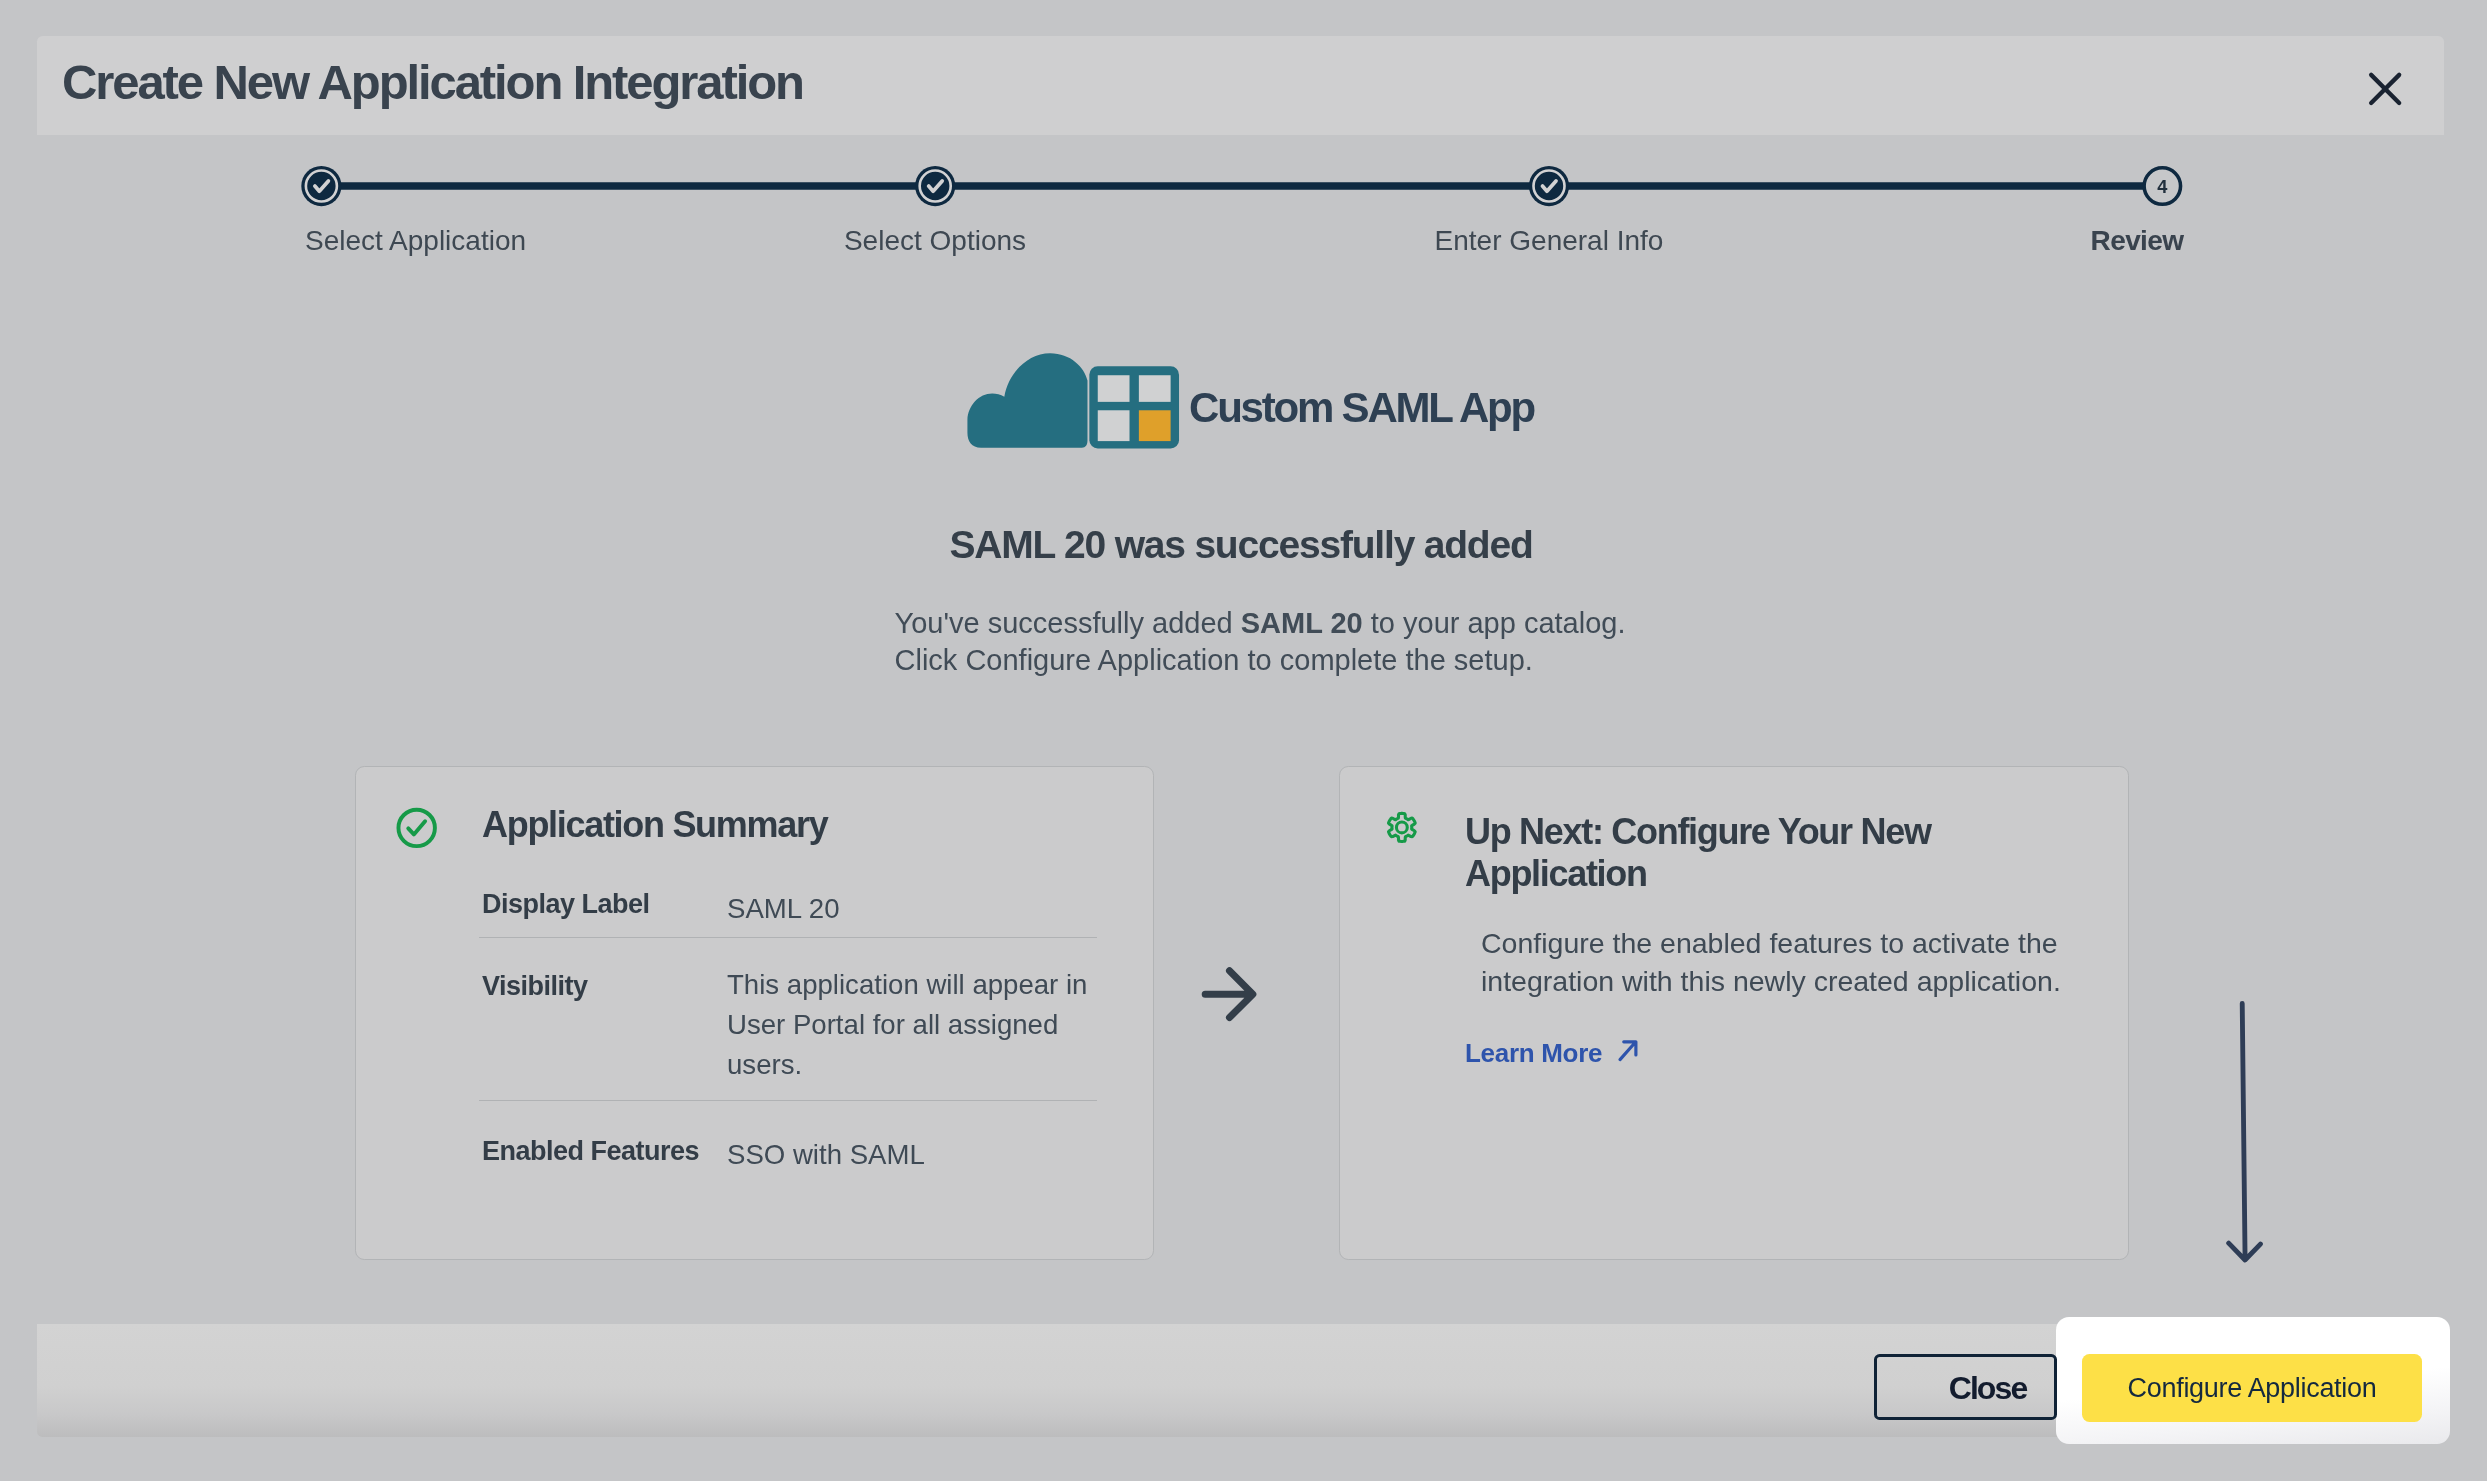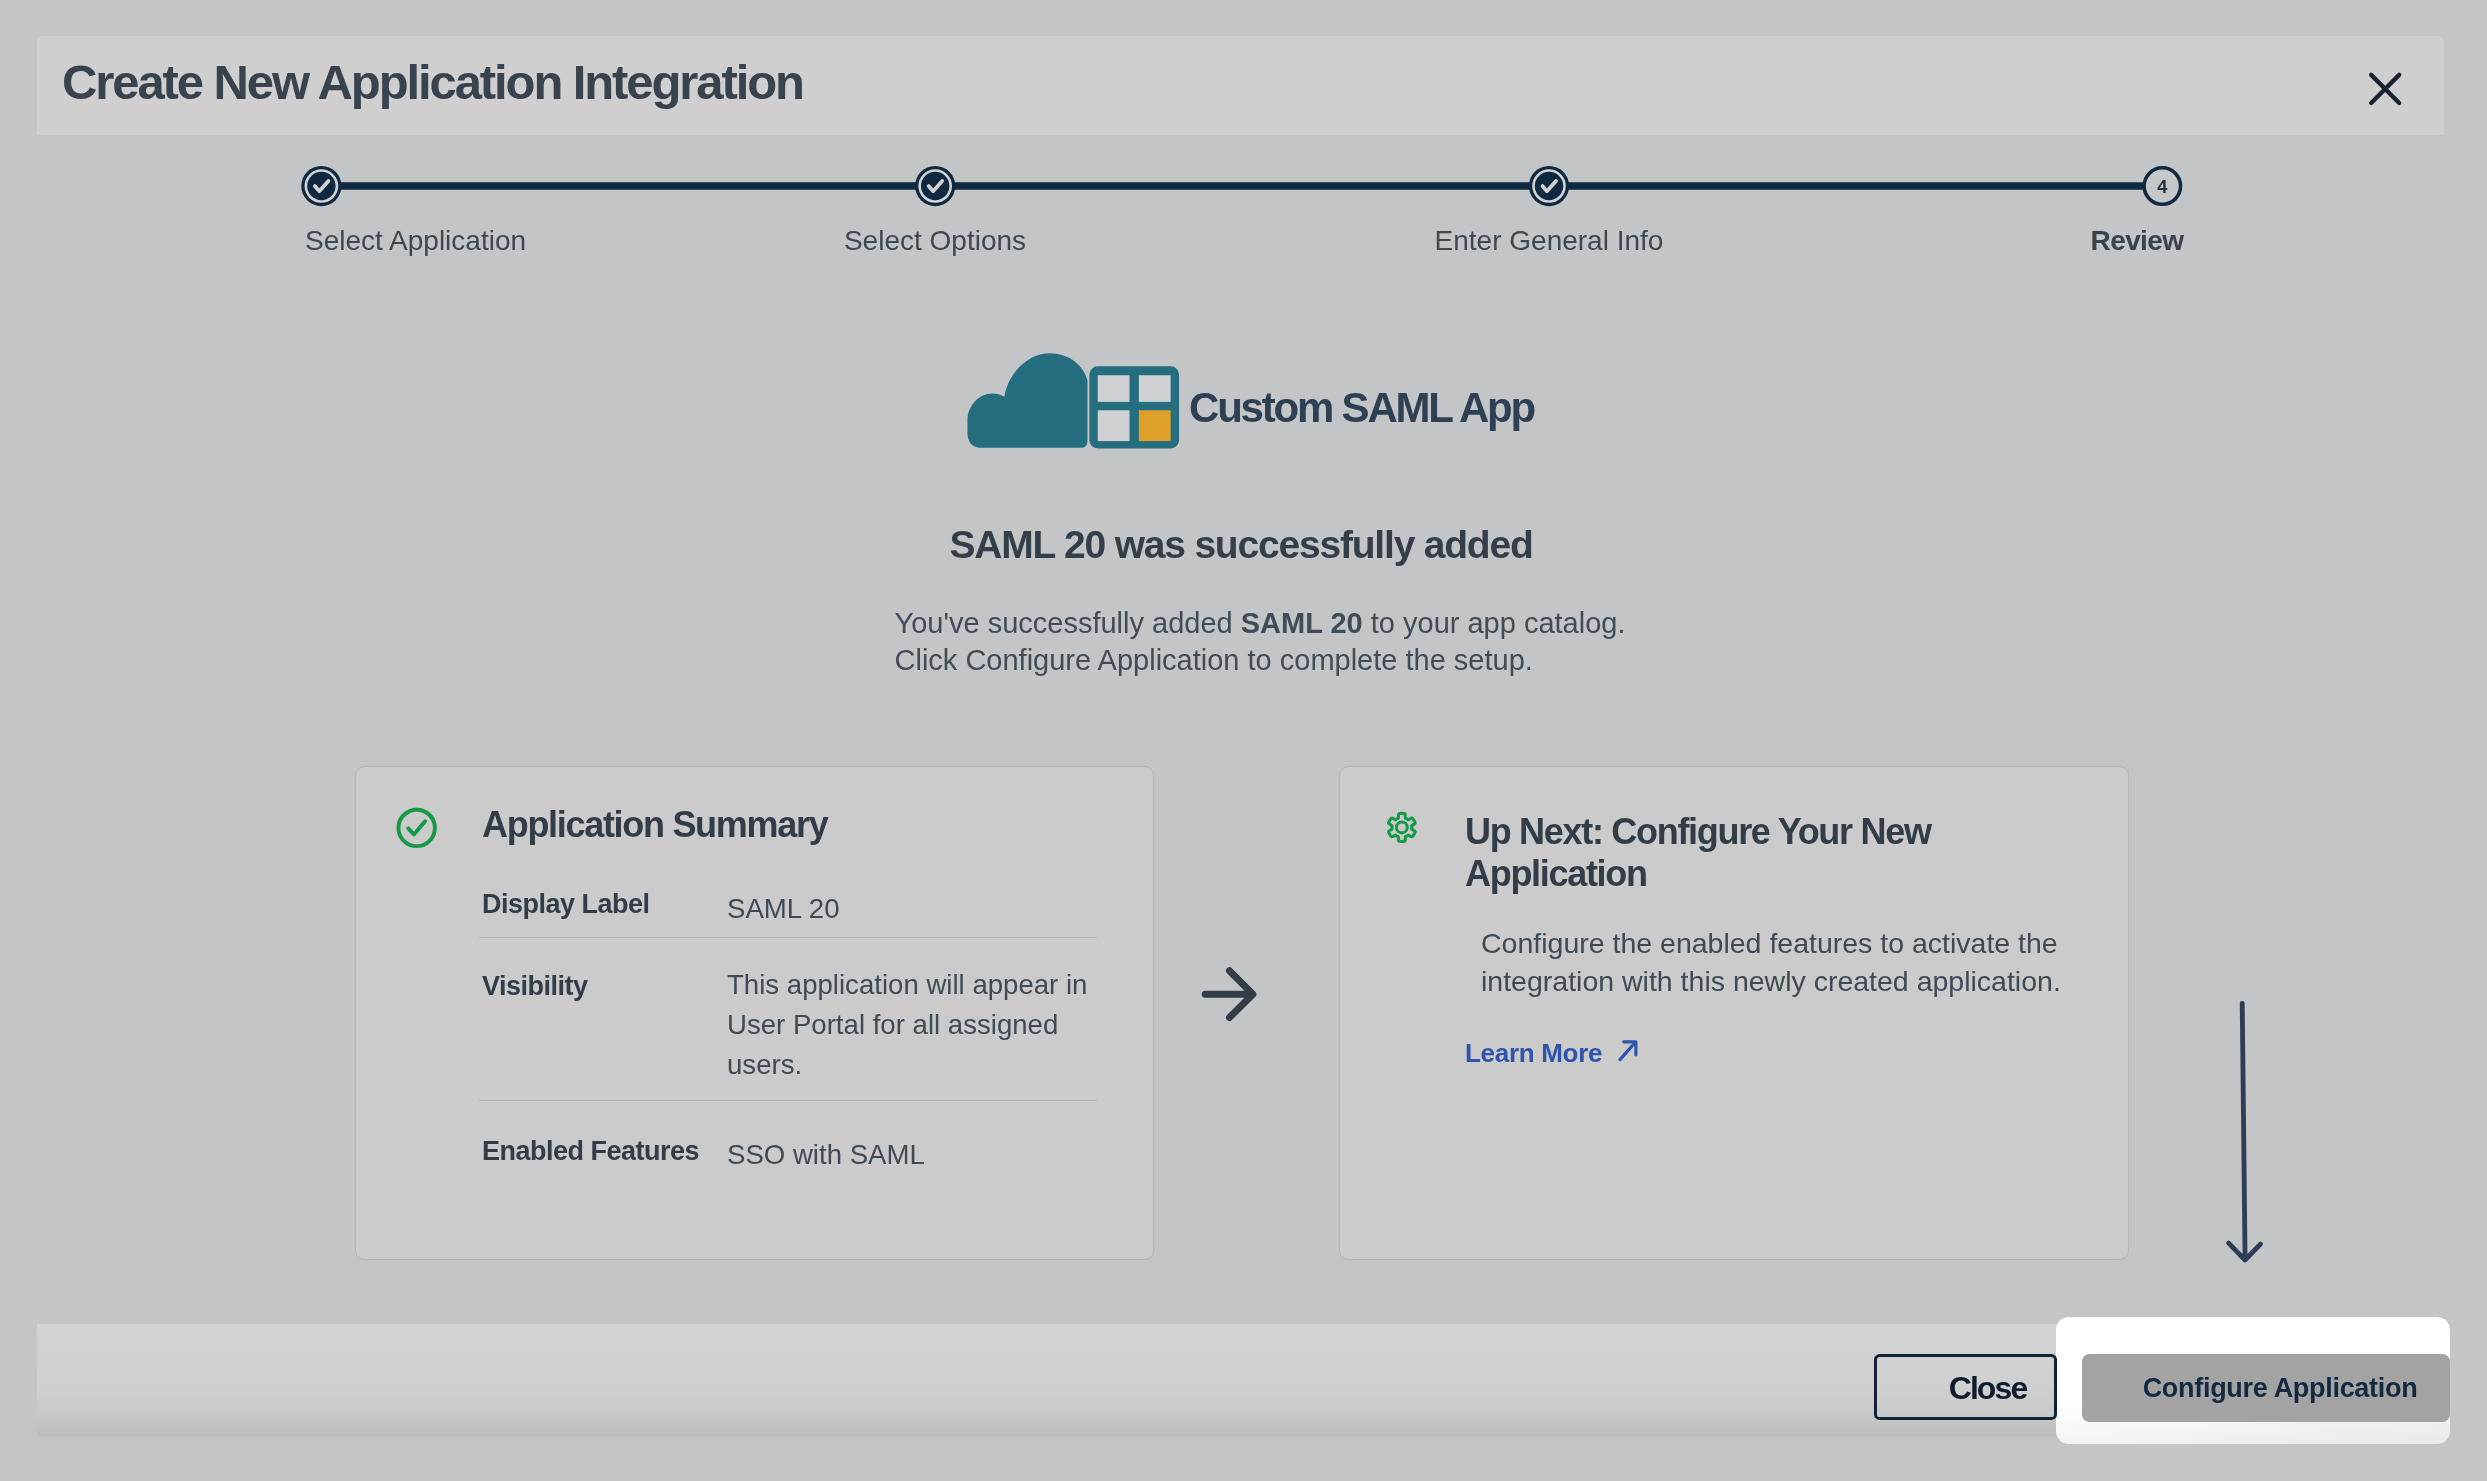--- a/index.html
+++ b/index.html
@@ -11,21 +11,21 @@
   .steplabel{top:225px;font-size:28px;color:#3e4852;white-space:nowrap;}
   #footband{left:37px;top:1324px;width:2407px;height:113px;background:linear-gradient(#d3d3d3 0%,#d0d0d0 55%,#c8c8c9 80%,#bcbcbd 100%);border-radius:0 0 5.6px 5.6px;}
   .card{background:#cbcbcc;border:1.9px solid #b2b4b6;border-radius:9.3px;}
   #card1{left:355px;top:766px;width:797px;height:492px;}
   #card2{left:1339px;top:766px;width:788px;height:492px;}
   .cardtitle{font-size:36px;font-weight:700;letter-spacing:-1.3px;color:#333d47;line-height:42px;}
   .lbl{font-size:27px;font-weight:700;letter-spacing:-0.5px;color:#333d47;white-space:nowrap;}
   .val{font-size:27.6px;color:#3f4a55;line-height:40px;white-space:nowrap;}
   .divider{height:0.9px;background:#b0b2b4;}
   #whitebox{left:2056px;top:1317px;width:394px;height:127px;border-radius:13px;background:linear-gradient(175deg,#ffffff 52%,#f4f4f6 78%,#e9e9ec 100%);}
-  #tealbtn{left:2082px;top:1354px;width:340px;height:68px;border-radius:7.5px;background:#a3a3a3;display:flex;align-items:center;justify-content:center;font-size:27px;font-weight:700;letter-spacing:-0.3px;color:#14293f;padding-left:28px;}
+  #tealbtn{left:2082px;top:1354px;width:340px;height:68px;border-radius:7.5px;background:#fde047;display:flex;align-items:center;justify-content:center;font-size:27px;font-weight:400;letter-spacing:-0.3px;color:#14293f;}
   #closebtn{left:1874px;top:1354px;width:183px;height:66px;border-radius:5.6px;border:3.3px solid #0f2236;box-sizing:border-box;display:flex;align-items:center;justify-content:center;padding-top:3.7px;font-size:32px;font-weight:700;letter-spacing:-1.9px;color:#131c2e;padding-left:44px;}
   #heading{left:1241px;top:523px;transform:translateX(-50%);font-size:39px;font-weight:700;letter-spacing:-1.2px;color:#353f49;white-space:nowrap;}
   #bodytext{left:1260px;top:605px;transform:translateX(-50%);font-size:29px;color:#414c57;line-height:37px;white-space:nowrap;}
   #logotext{left:1189px;top:384px;font-size:42px;font-weight:700;letter-spacing:-2.2px;color:#2e4053;white-space:nowrap;}
   #svgoverlay{left:0;top:0;}
 </style>
 </head>
 <body>
 <div id="page">
   <div class="abs" id="header"></div>

